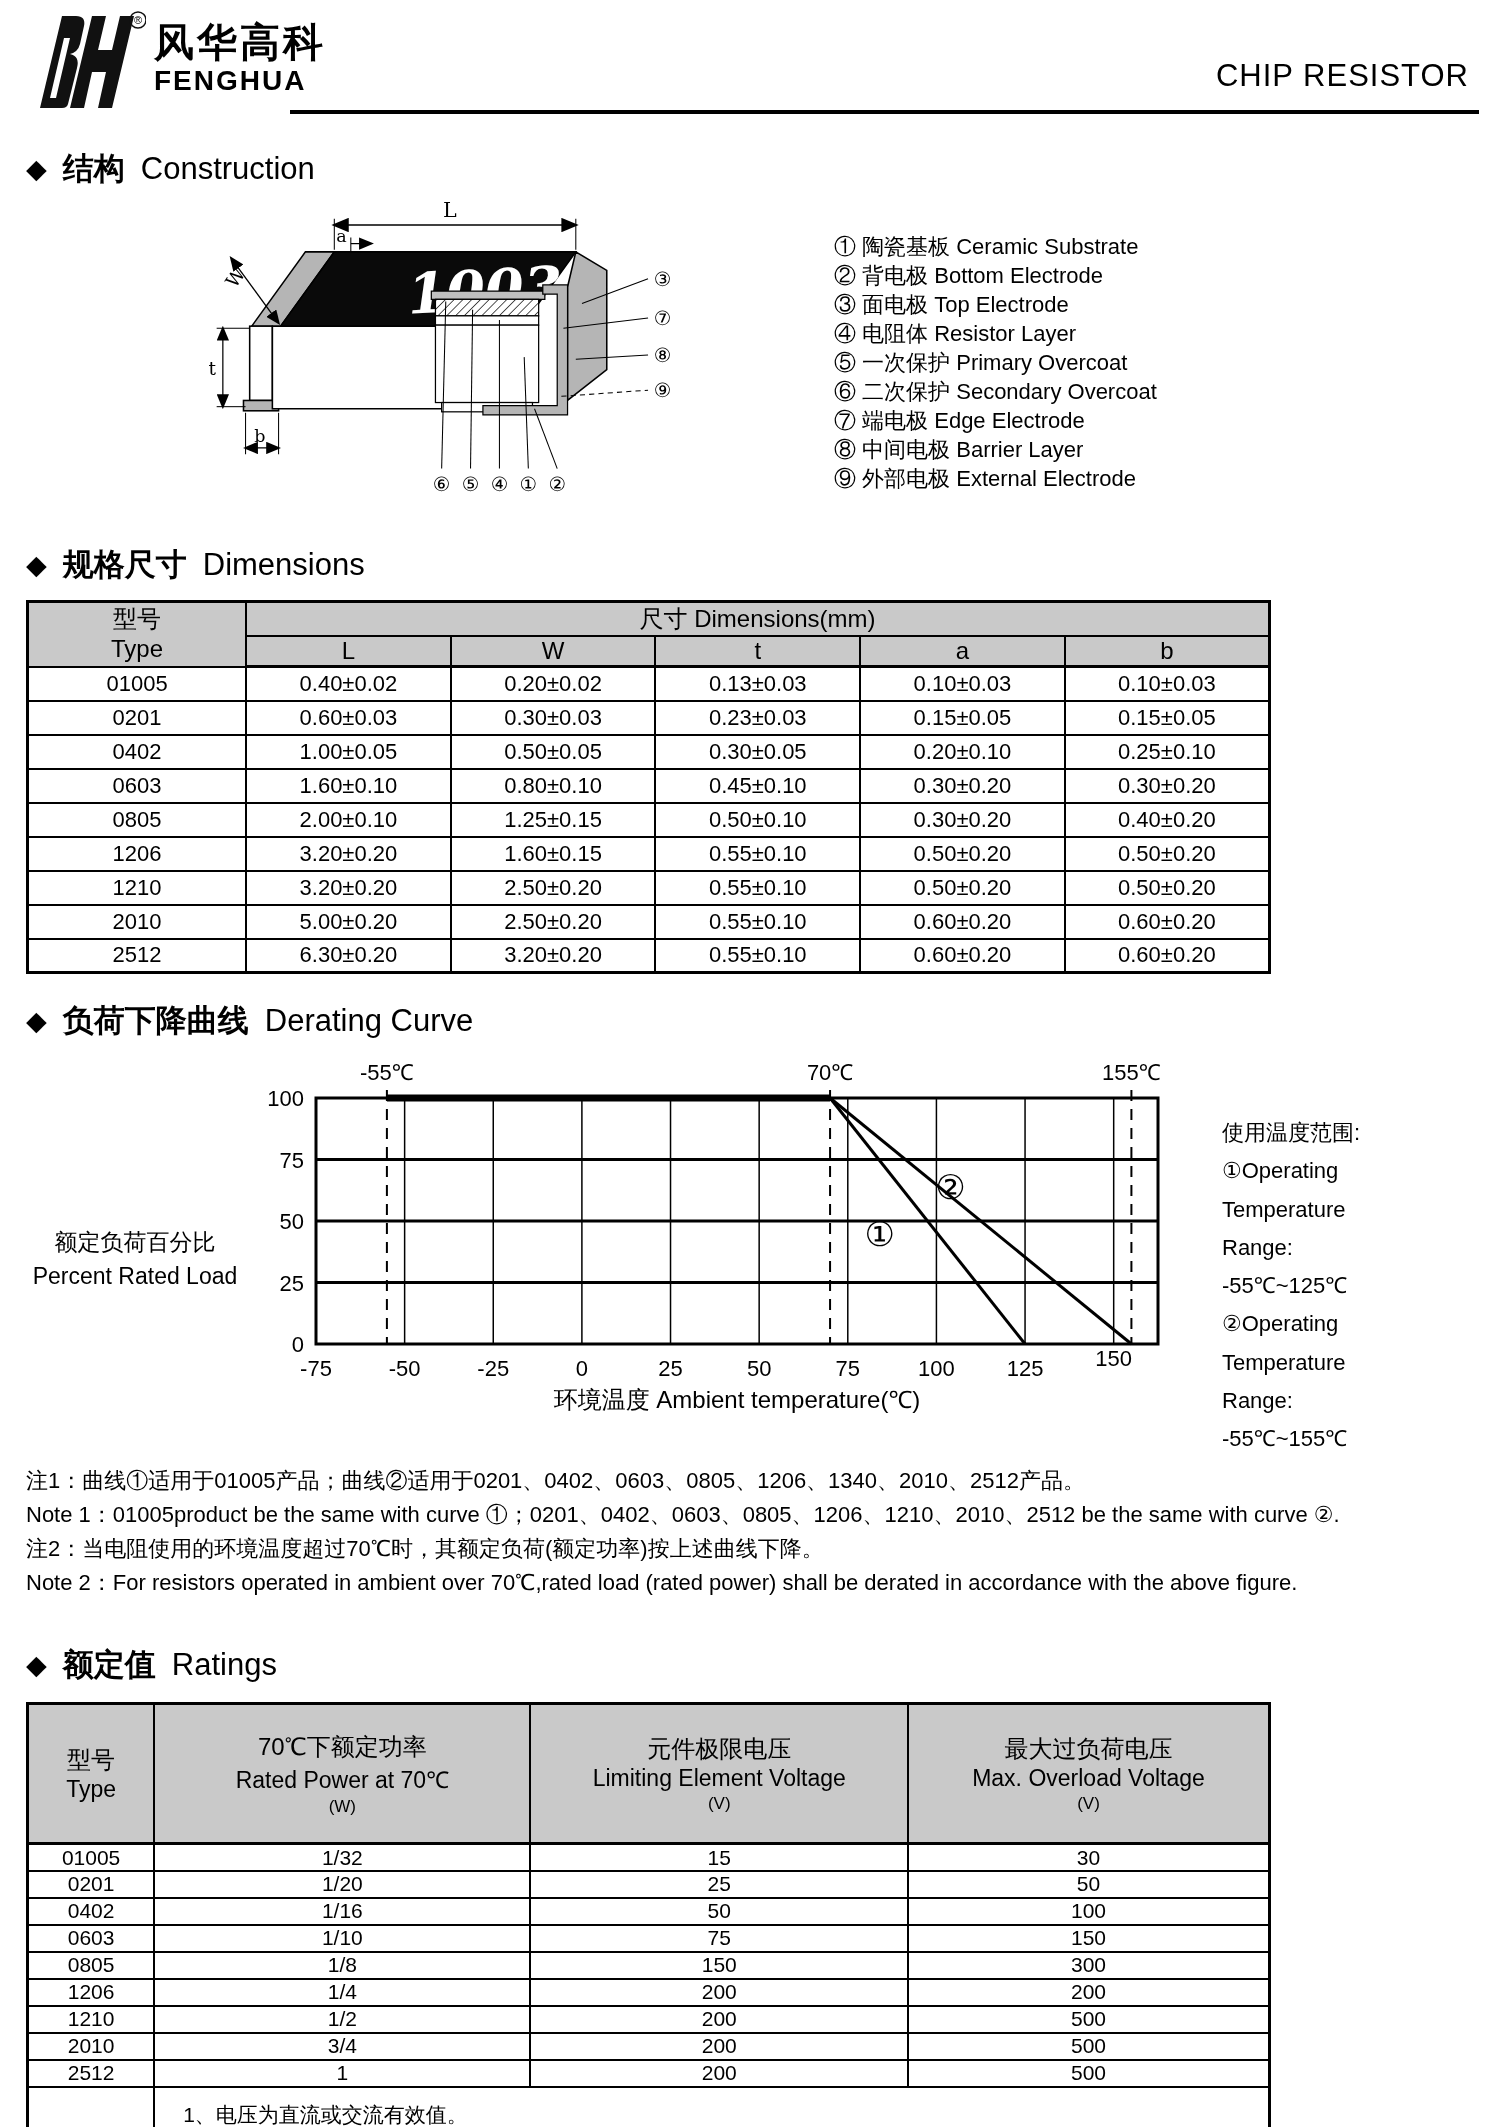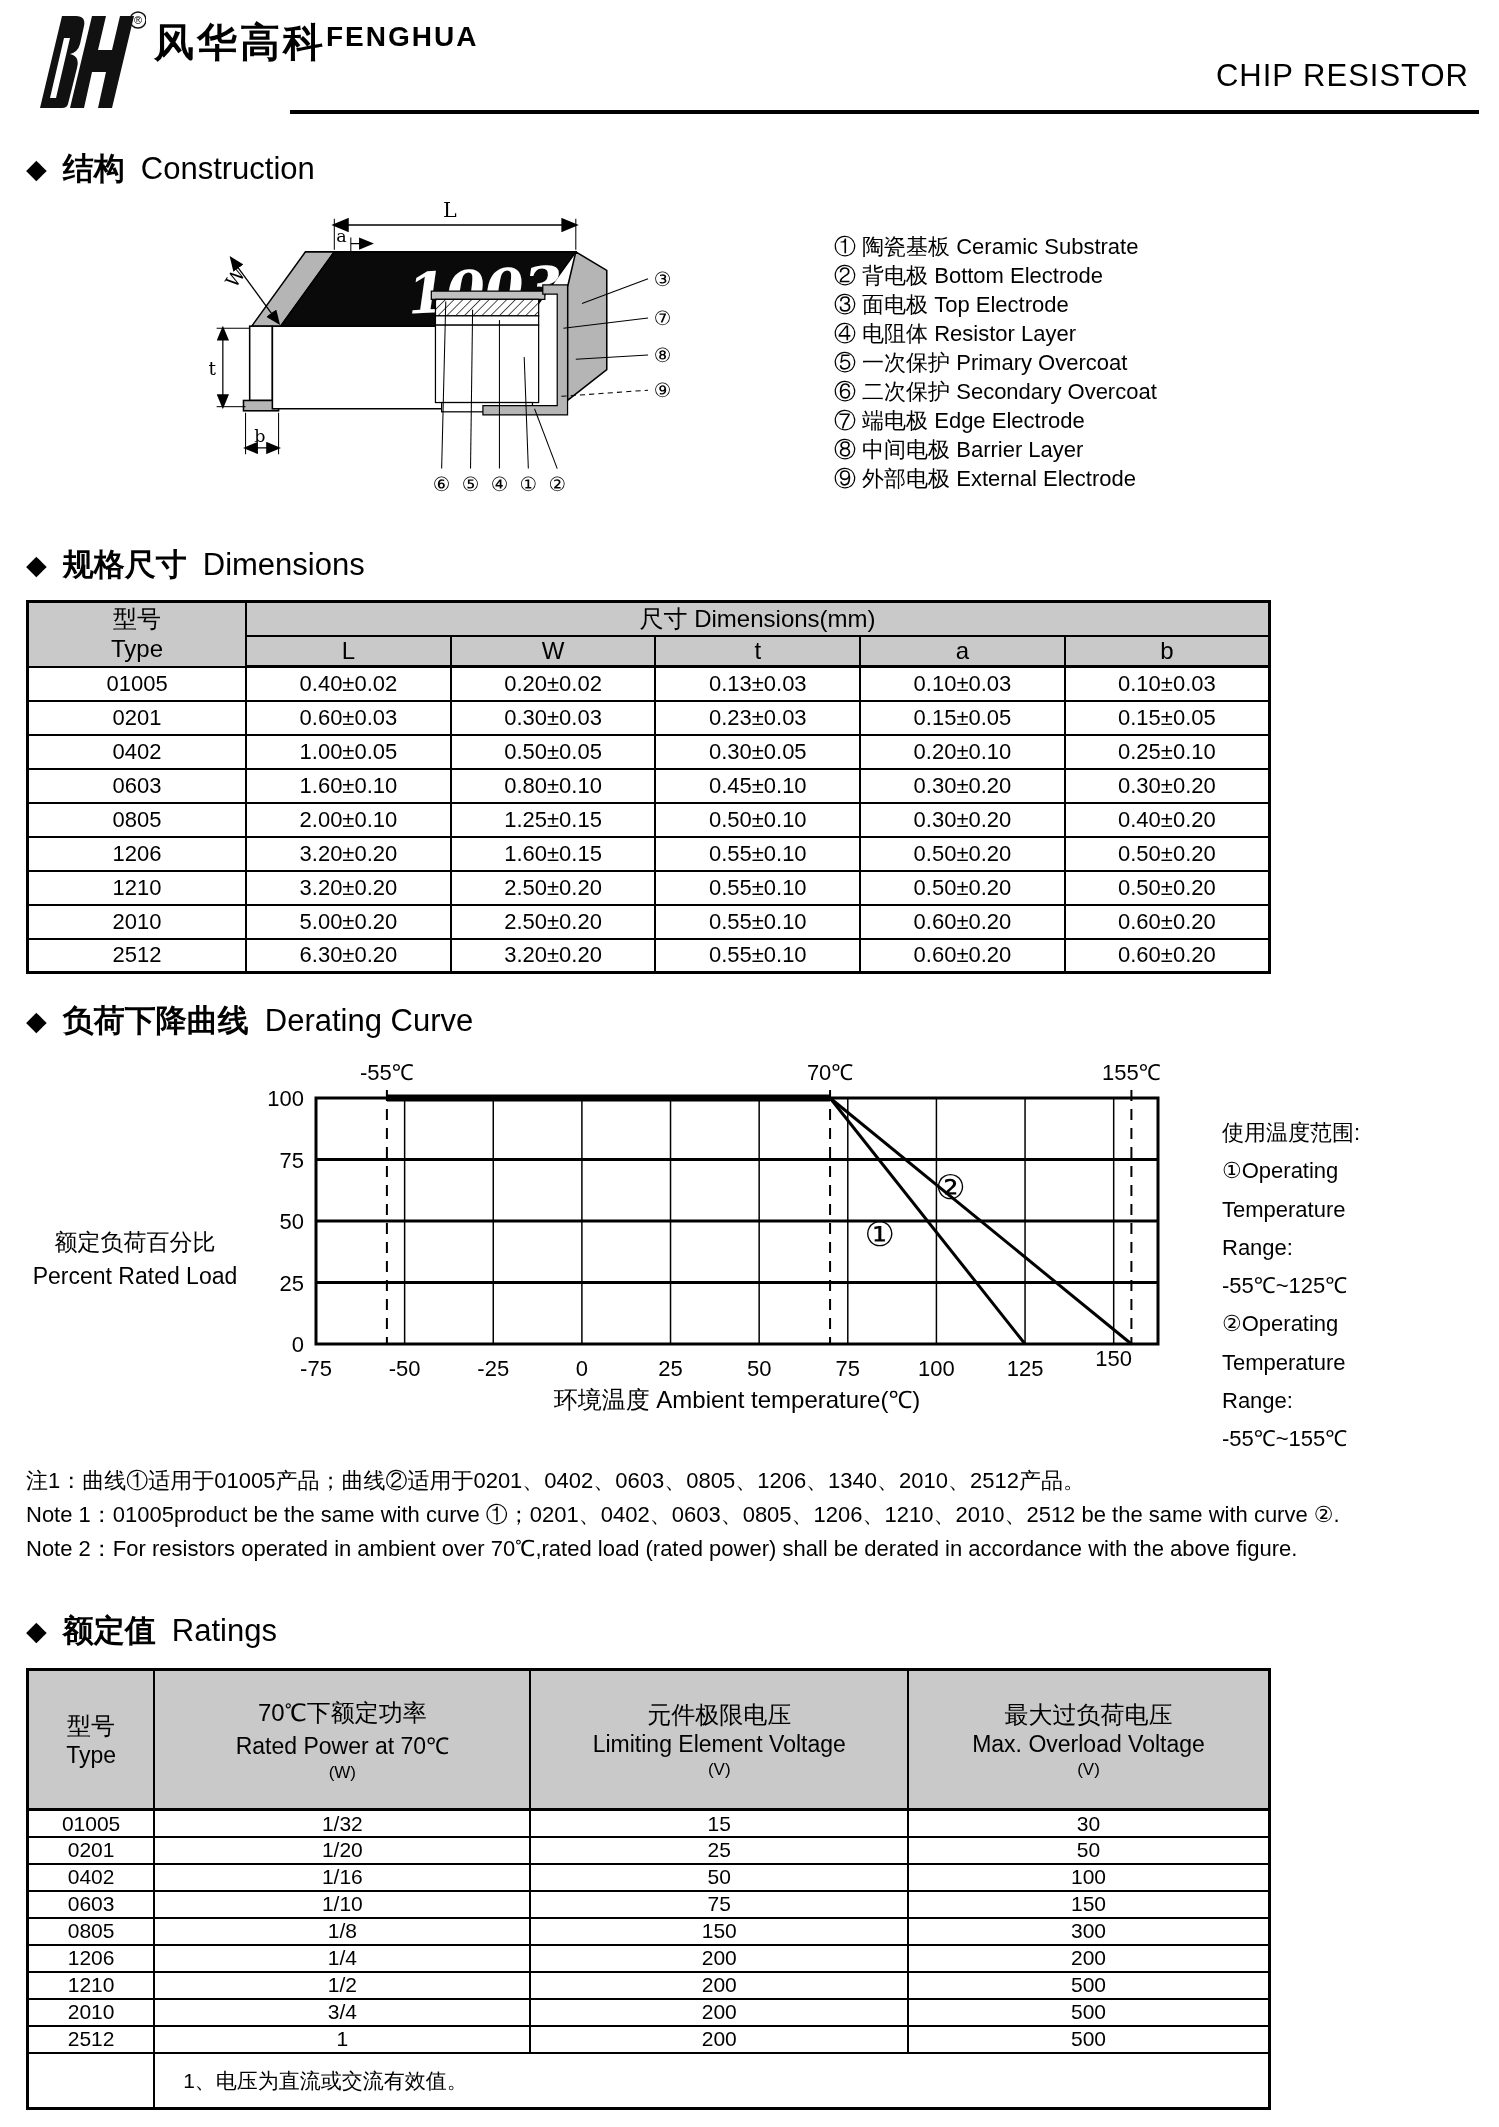--- a/index.html
+++ b/index.html
@@ -2,21 +2,21 @@
 <html><head>
 <meta charset="utf-8">
 <style>
   * { margin:0; padding:0; box-sizing:border-box; }
   body { background:#888; font-family:"Liberation Sans", sans-serif; color:#000; }
   .page { width:1499px; height:2127px; background:#fff; margin:0 auto; padding:10px 20px 0 26px; overflow:hidden; position:relative; }
 
   
   .hdr { display:flex; align-items:flex-end; }
   .logo-block { display:flex; align-items:flex-start; gap:8px; }
-  .brand-col { display:flex; margin-top:10px; }
+  .brand-col { display:flex; flex-direction:column; margin-top:10px; }
   .brand-cn { font-size:40px; font-weight:bold; letter-spacing:3px; line-height:1.1; }
   .brand-en { font-size:28px; font-weight:bold; letter-spacing:2px; line-height:1.2; }
   .hdr-title { margin-left:auto; font-size:31px; letter-spacing:1px; padding-right:10px; padding-bottom:16px; }
   .hdr-rule { height:4px; background:#000; margin-left:264px; margin-top:0px; }
 
   
   .sec { display:flex; align-items:center; gap:16px; font-size:31px; }
   .sec .dmnd { font-size:27px; line-height:1; }
   .sec .cn { font-weight:bold; }
   .sec .en { font-weight:normal; }
@@ -344,20 +344,21 @@
         <div>②Operating</div>
         <div>Temperature</div>
         <div>Range:</div>
         <div>-55℃~155℃</div>
       </div>
   </div>
 
   <div class="derating-notes" id="derating-notes">
       <div>注1：曲线①适用于01005产品；曲线②适用于0201、0402、0603、0805、1206、1340、2010、2512产品。</div>
       <div>Note 1：01005product be the same with curve ①；0201、0402、0603、0805、1206、1210、2010、2512 be the same with curve ②.</div>
+      <div>注2：当电阻使用的环境温度超过70℃时，其额定负荷(额定功率)按上述曲线下降。</div>
       <div>Note 2：For resistors operated in ambient over 70℃,rated load (rated power) shall be derated in accordance with the above figure.</div>
     </div>
 
   <div class="sec mt44">
     <span class="dmnd">◆</span>
     <span class="cn">额定值</span>
     <span class="en">Ratings</span>
   </div>
 
   <table class="rat-table">

